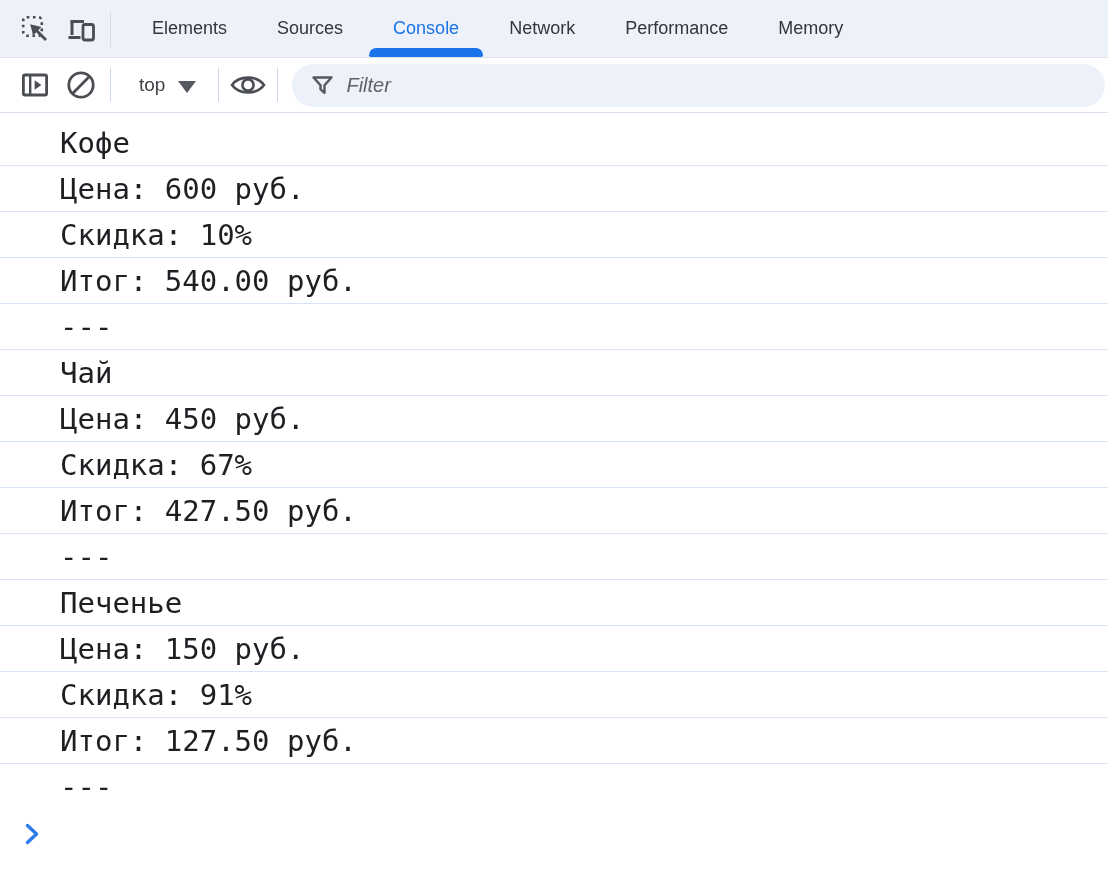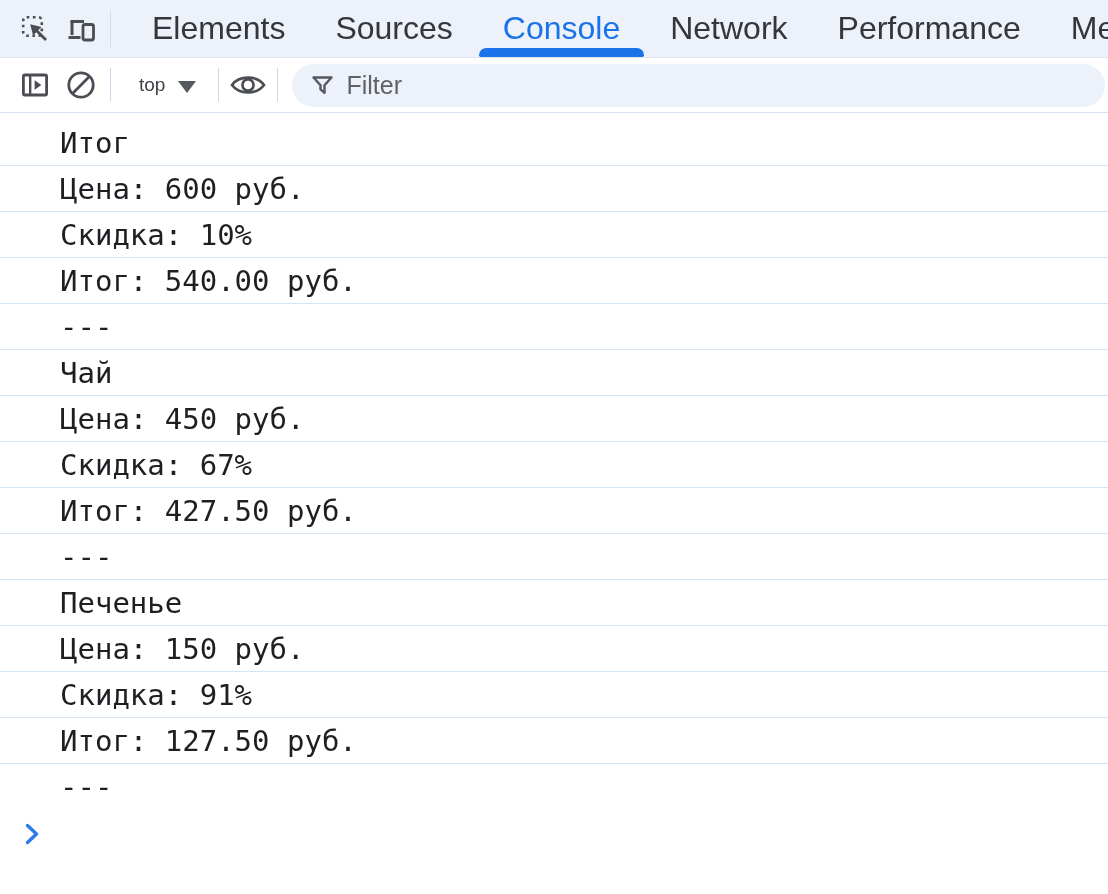--- a/index.html
+++ b/index.html
@@ -18,21 +18,21 @@
   .tabbar-tools { display: flex; align-items: center; padding-left: 12px; }
   .icon-btn {
     width: 46px; height: 46px; border: none; background: transparent;
     display: flex; align-items: center; justify-content: center; cursor: pointer;
     color: #4a4d52;
   }
   .vdivider { width: 1px; height: 36px; background: #d8dde8; margin: 0 6px; flex: 0 0 1px; }
   .tabs { display: flex; height: 100%; margin-left: 10px; }
   .tab {
     position: relative; display: flex; align-items: center;
-    padding: 0 25px; font-size: 32px; color: #33363b; cursor: pointer; white-space: nowrap;
+    padding: 0 25px; font-size: 18px; color: #33363b; cursor: pointer; white-space: nowrap;
   }
   .tab.active { color: #1a73e8; font-weight: 500; }
   .tab.active::after {
     content: ""; position: absolute; left: 1px; right: 1px; bottom: 0; height: 9px;
     background: #1a73e8; border-radius: 8px 8px 2px 2px;
   }
 
   
   .toolbar {
     height: 55px; flex: 0 0 55px;
@@ -53,21 +53,21 @@
     border-top: 12px solid #55585e; margin-top: 3px;
   }
   .filter-pill {
     flex: 1; height: 43px; margin-left: 8px; margin-right: 3px;
     background: #edf1f9; border-radius: 22px;
     display: flex; align-items: center; padding-left: 19px; gap: 12px;
     min-width: 0;
   }
   .filter-input {
     border: none; background: transparent; outline: none; flex: 1; min-width: 0;
-    font-family: "Liberation Sans", sans-serif; font-size: 25px; color: #202124;
+    font-family: "Liberation Sans", sans-serif; font-size: 20px; color: #202124; font-style: italic;
   }
   .filter-input::placeholder { color: #5f6368; opacity: 1; }
 
   
   .console-area { flex: 1; background: #fff; overflow: hidden; }
   .console-list { padding-top: 7px; }
   .crow {
     height: 46px; line-height: 46px;
     border-bottom: 1px solid #d7e3f6;
     font-family: "DejaVu Sans Mono", "Liberation Mono", monospace;
@@ -163,21 +163,21 @@
         <svg width="23" height="21" viewBox="0 0 23 21">
           <path d="M2.5 2.5 H20.5 L13.5 10.2 V17.8 L9.5 14.4 V10.2 Z" fill="none" stroke="#55585e" stroke-width="2.4" stroke-linejoin="round"></path>
         </svg>
       </span>
       <input class="filter-input" type="text" placeholder="Filter" style="">
     </div>
   </div>
 
   <div class="console-area">
     <div class="console-list">
-      <div class="crow">Итог</div>
+      <div class="crow">Кофе</div>
       <div class="crow indent">Цена: 600 руб.</div>
       <div class="crow indent">Скидка: 10%</div>
       <div class="crow indent">Итог: 540.00 руб.</div>
       <div class="crow">---</div>
       <div class="crow">Чай</div>
       <div class="crow indent">Цена: 450 руб.</div>
       <div class="crow indent">Скидка: 67%</div>
       <div class="crow indent">Итог: 427.50 руб.</div>
       <div class="crow">---</div>
       <div class="crow">Печенье</div>

